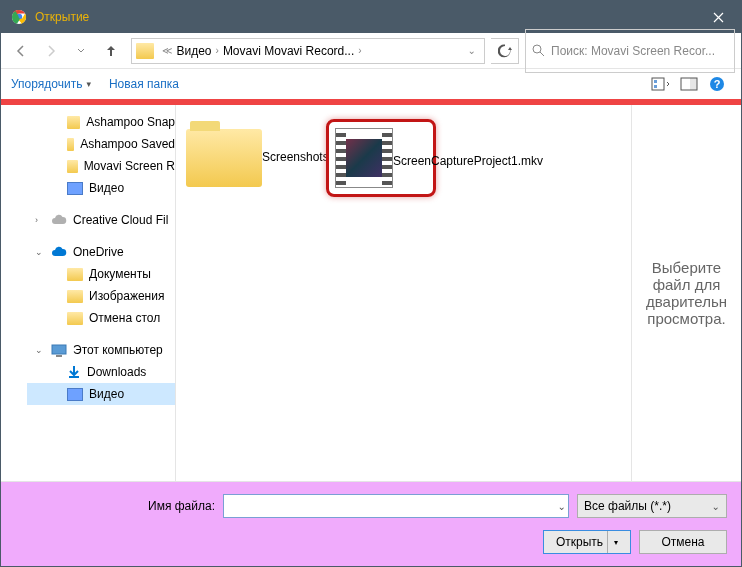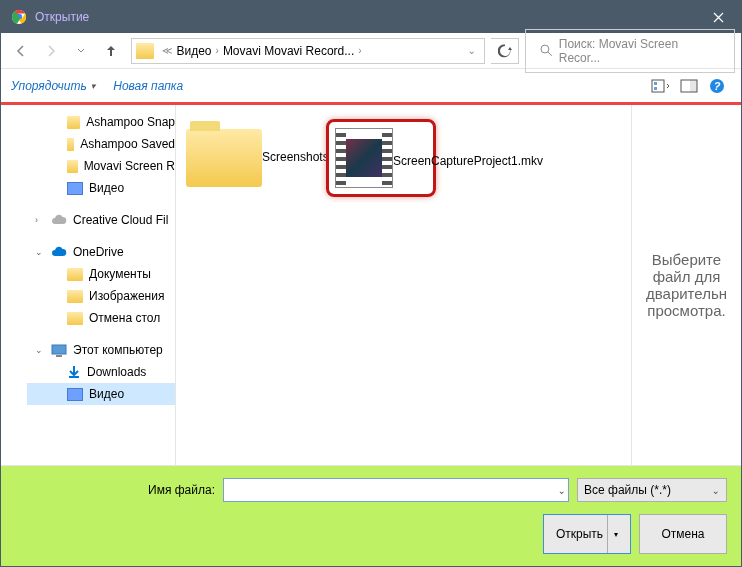--- a/index.html
+++ b/index.html
@@ -1,30 +1,30 @@
 <!DOCTYPE html>
 <html><head>
 <meta charset="utf-8">
 <style>
 * { box-sizing: border-box; margin: 0; padding: 0; font-family: "Segoe UI", Tahoma, sans-serif; }
 body { background: #fff; width: 742px; height: 567px; overflow: hidden; }
 .window { width: 742px; height: 567px; border: 1px solid #4a5a68; background: #fff; display: flex; flex-direction: column; }
-.titlebar { background: #4a5a68; color: #c4b5fd; height: 32px; display: flex; align-items: center; padding: 0 0 0 10px; font-size: 12px; }
+.titlebar { background: #4a5a68; color: #eab308; height: 32px; display: flex; align-items: center; padding: 0 0 0 10px; font-size: 12px; }
 .titlebar .icon { width: 16px; height: 16px; margin-right: 8px; }
 .titlebar .title { flex: 1; }
 .titlebar .close { width: 46px; height: 32px; display: flex; align-items: center; justify-content: center; cursor: pointer; }
 .addrbar { height: 36px; display: flex; align-items: center; padding: 4px 6px; gap: 2px; border-bottom: 1px solid #e5e5e5; }
 .navbtn { width: 28px; height: 28px; display: flex; align-items: center; justify-content: center; color: #888; cursor: pointer; }
 .navbtn.enabled { color: #333; }
 .breadcrumb { flex: 1; border: 1px solid #ccc; height: 26px; display: flex; align-items: center; font-size: 12px; padding: 0 4px; margin: 0 4px; }
 .breadcrumb .sep { color: #888; margin: 0 4px; font-size: 10px; }
 .bc-folder-icon { width: 18px; height: 16px; background: linear-gradient(#ffe9a6,#f3c94f); border-radius: 1px; margin-right: 4px; position: relative; }
 .refresh { width: 28px; height: 26px; border: 1px solid #ccc; border-left: none; display: flex; align-items: center; justify-content: center; color: #555; }
-.search { width: 210px; height: 44px; border: 1px solid #ccc; display: flex; align-items: center; padding: 0 14px; color: #888; font-size: 12px; gap: 6px; margin-left: 4px; }
-.toolbar { height: 36px; display: flex; align-items: center; padding: 0 10px; font-size: 12px; border-bottom: 3px solid #ef4444; color: #1a6fc4; font-style: italic; }
+.search { width: 210px; height: 44px; border: 1px solid #ccc; display: flex; align-items: center; padding: 0 6px; color: #888; font-size: 12px; gap: 6px; margin-left: 4px; }
+.toolbar { height: 36px; display: flex; align-items: center; padding: 0 10px; font-size: 12px; border-bottom: 6px solid #ef4444; color: #1a6fc4; }
 .toolbar .tb-item { display: flex; align-items: center; gap: 4px; cursor: pointer; margin-right: 18px; }
 .toolbar .spacer { flex: 1; }
 .toolbar .tb-icon { width: 28px; height: 24px; display: flex; align-items: center; justify-content: center; color: #333; cursor: pointer; }
 .body { flex: 1; display: flex; overflow: hidden; }
 .sidebar { width: 175px; border-right: 1px solid #e5e5e5; padding: 6px 0; font-size: 12px; overflow: hidden; }
 .tree-item { display: flex; align-items: center; height: 22px; padding-left: 22px; gap: 6px; white-space: nowrap; cursor: pointer; margin-left: 26px; }
 .tree-item.indent1 { padding-left: 40px; }
 .tree-item.indent2 { padding-left: 40px; }
 .tree-item.selected { background: #cde8ff; }
 .tree-item .exp { width: 10px; font-size: 9px; color: #666; margin-left: -14px; }
@@ -40,29 +40,29 @@
 .file-item .thumb { width: 80px; height: 70px; margin-bottom: 6px; }
 .folder-thumb { width: 76px; height: 58px; background: linear-gradient(#ffe9a6,#f3c94f); border-radius: 3px; position: relative; margin-top: 10px; }
 .folder-thumb::before { content: ""; position: absolute; top: -8px; left: 4px; width: 30px; height: 10px; background: #f3d978; border-radius: 2px 2px 0 0; }
 .video-file { border: 3px solid #c21515; border-radius: 8px; padding: 6px; box-shadow: 0 0 6px rgba(194,21,21,.4); }
 .film-frame { width: 80px; height: 60px; background: #fff; border: 1px solid #888; position: relative; display: flex; align-items: center; justify-content: center; }
 .film-frame::before, .film-frame::after { content: ""; position: absolute; top: 0; bottom: 0; width: 10px; background: repeating-linear-gradient(#fff 0 4px,#555 4px 8px); }
 .film-frame::before { left: 0; }
 .film-frame::after { right: 0; }
 .film-inner { width: 56px; height: 38px; background: linear-gradient(135deg,#8b2d4a,#1a3a4a,#4a2d6b); }
 .preview { width: 110px; border-left: 1px solid #e5e5e5; display: flex; align-items: center; justify-content: center; font-size: 15px; color: #666; text-align: center; padding: 8px; }
-.bottom { border-top: 1px solid #e5e5e5; padding: 12px 14px; background: #bef264; }
+.bottom { border-top: 1px solid #e5e5e5; padding: 12px 14px; background: #f0abfc; }
 .filerow { display: flex; align-items: center; gap: 8px; font-size: 12px; margin-bottom: 12px; }
 .filerow label { width: 200px; text-align: right; }
 .filerow .combo { flex: 1; height: 24px; border: 1px solid #7a9fd4; background: #fff; display: flex; align-items: center; padding: 0 4px; position: relative; }
 .filerow .combo .dd { position: absolute; right: 2px; color: #555; font-size: 10px; }
 .filerow .filter { width: 150px; height: 24px; border: 1px solid #adadad; background: #e9e9e9; display: flex; align-items: center; padding: 0 6px; font-size: 12px; position: relative; }
 .filerow .filter .dd { position: absolute; right: 6px; color: #555; font-size: 10px; }
 .btnrow { display: flex; justify-content: flex-end; gap: 8px; }
-.btn { width: 88px; height: 40px; border: 1px solid #adadad; background: #e9e9e9; font-size: 12px; display: flex; align-items: center; justify-content: center; cursor: pointer; position: relative; }
+.btn { width: 88px; height: 24px; border: 1px solid #adadad; background: #e9e9e9; font-size: 12px; display: flex; align-items: center; justify-content: center; cursor: pointer; position: relative; }
 .btn.primary { border-color: #3a8de0; }
 .btn .dd { font-size: 8px; margin-left: 4px; border-left: 1px solid #adadad; padding-left: 6px; height: 100%; display: flex; align-items: center; }
 </style>
 </head>
 <body>
 
 <div class="window">
 
   <div class="titlebar">
     <span class="icon">

